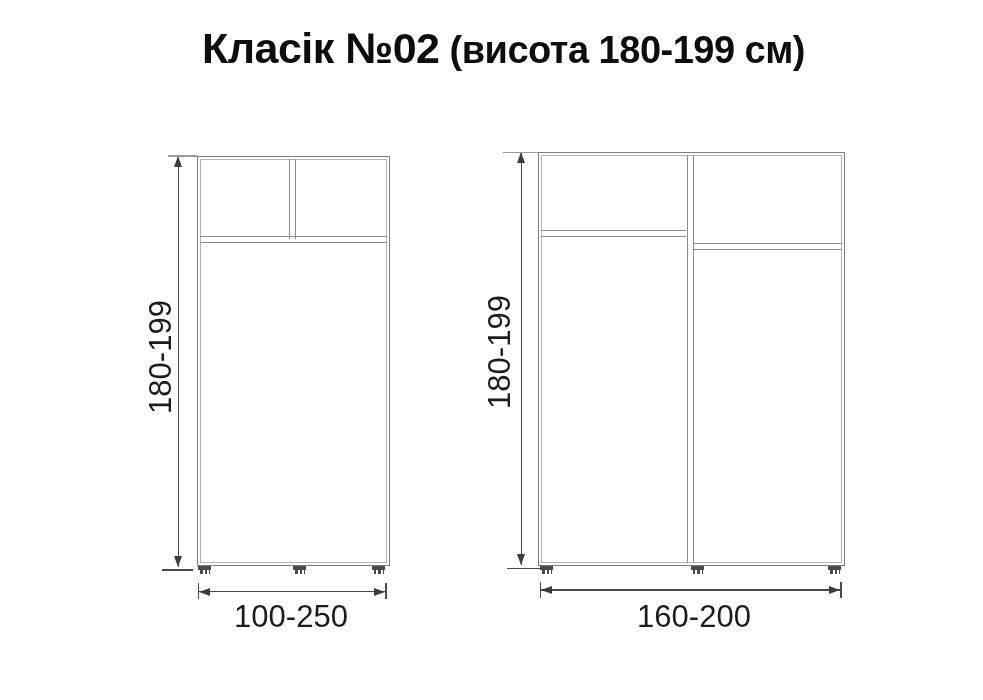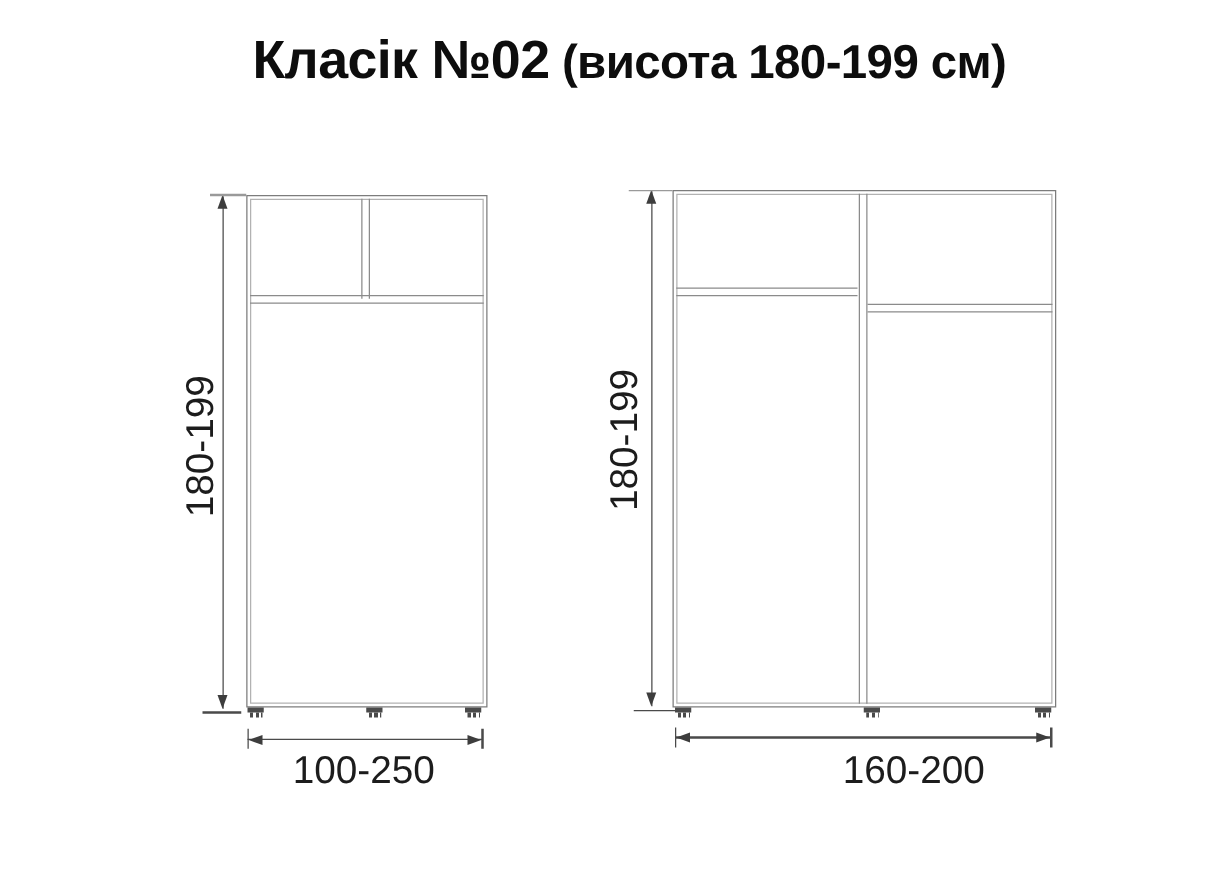--- a/index.html
+++ b/index.html
@@ -88,21 +88,21 @@
   .wd-l-ahl{left:199px;top:587.5px;}
   .wd-l-ahr{left:374px;top:587.5px;}
   .wd-l-label{left:291px;top:616px;}
 
   
   .wd-r-line{left:540px;top:589px;width:301px;}
   .wd-r-tick1{left:539.5px;top:581.5px;height:16px;}
   .wd-r-tick2{left:840px;top:581.5px;height:16px;}
   .wd-r-ahl{left:541px;top:586px;}
   .wd-r-ahr{left:829px;top:586px;}
-  .wd-r-label{left:731px;top:616px;}
+  .wd-r-label{left:694px;top:616px;}
 </style>
 </head>
 <body>
 
 <div class="canvas">
 
   <div class="title">
     <span class="t-main">Класік №02</span><span class="t-sub">(висота 180-199 см)</span>
   </div>
 

